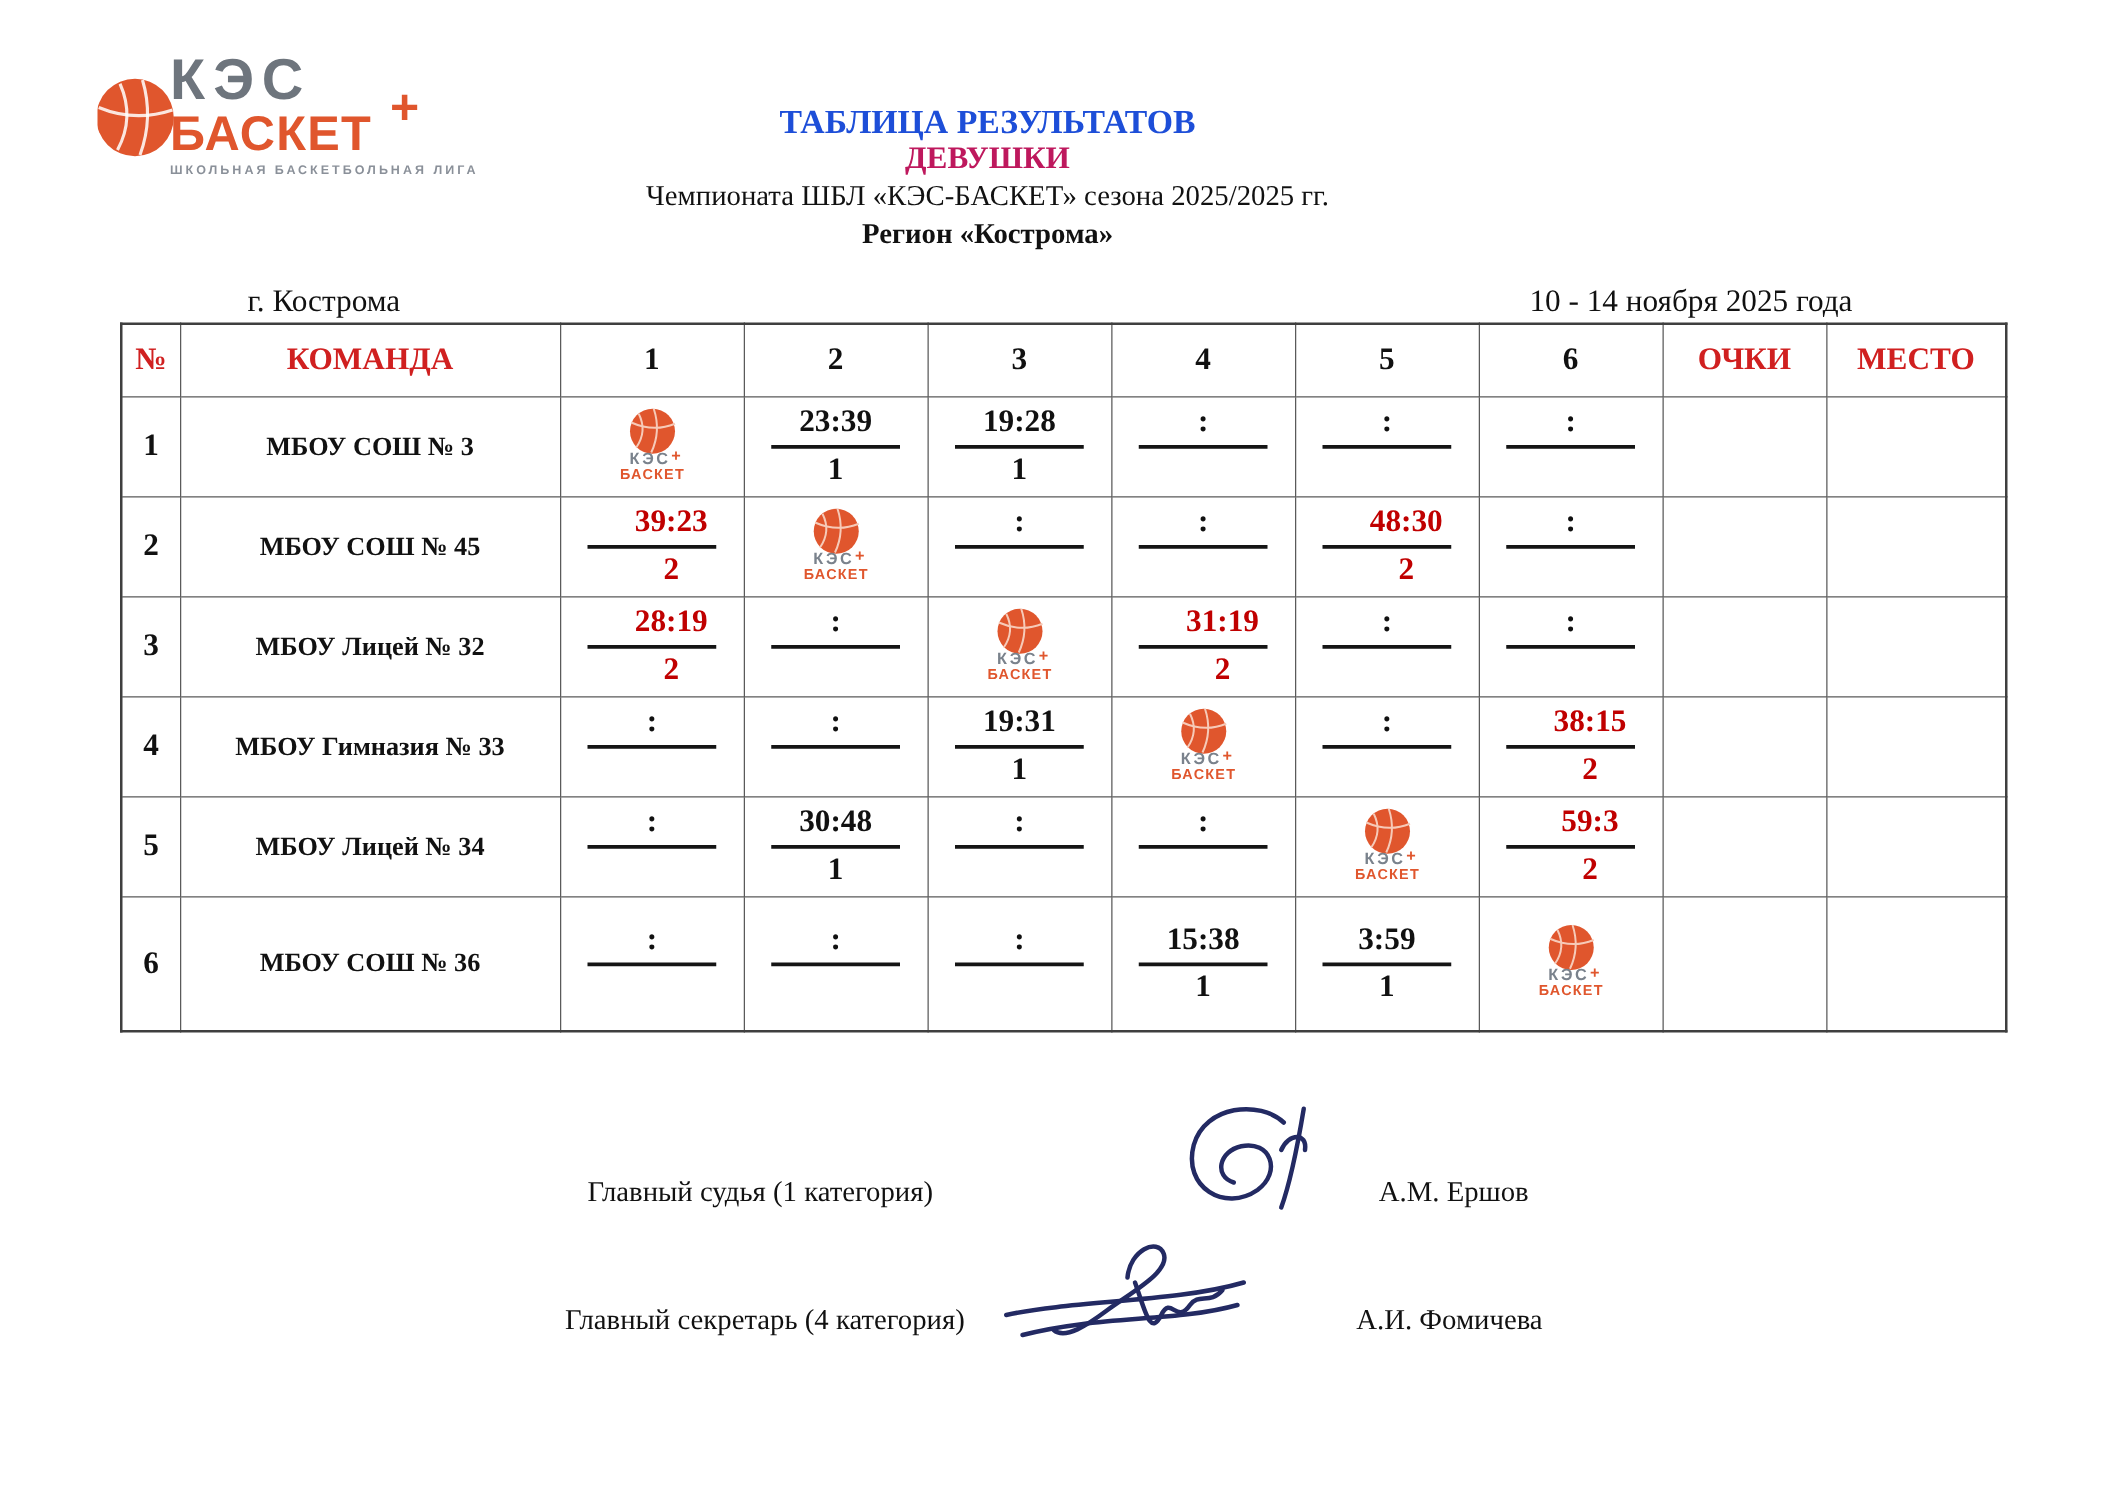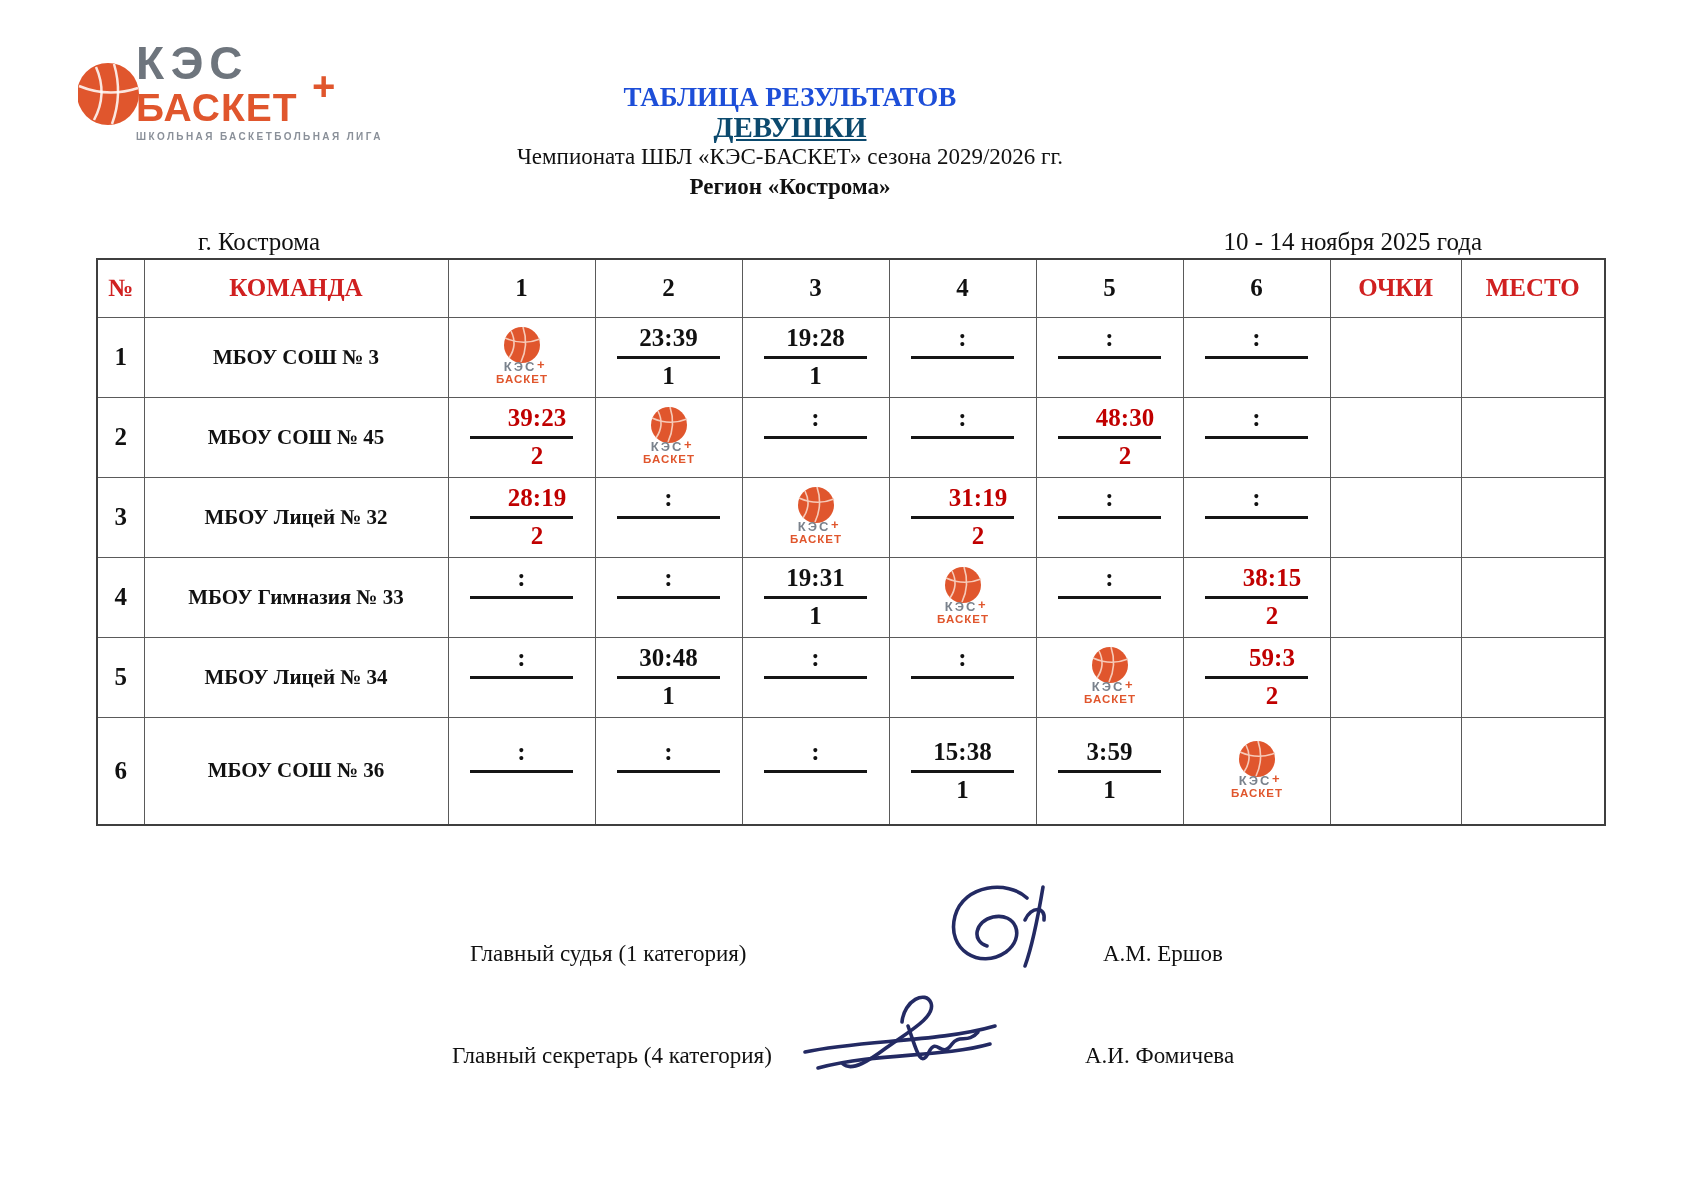--- a/index.html
+++ b/index.html
@@ -11,21 +11,21 @@
   .logo{position:absolute;left:78px;top:40px;width:250px;height:105px;}
   .logo-ball{position:absolute;left:0;top:10px;}
   .logo-text{position:absolute;left:58px;top:0;font-family:"Liberation Sans",sans-serif;font-weight:bold;line-height:1;}
   .logo-kes{font-size:46px;color:#6e757d;letter-spacing:6px;}
   .logo-plus{position:absolute;left:176px;top:26px;color:#e0562d;font-size:40px;}
   .logo-basket{font-size:39px;color:#e0562d;letter-spacing:1px;margin-top:2px;}
   .logo-tagline{font-size:10px;color:#8a9099;letter-spacing:2.4px;margin-top:5px;white-space:nowrap;text-align:right;}
   
   .doc-header{position:absolute;top:82px;left:70px;right:190px;text-align:center;}
   .t-main{font-size:27px;font-weight:bold;color:#1d4ed8;line-height:30px;}
-  .t-cat{font-size:29px;font-weight:bold;color:#0c4a6e;line-height:30px;text-decoration:underline;}
+  .t-cat{font-size:25px;font-weight:bold;color:#be185d;line-height:30px;}
   .t-sub{font-size:23px;line-height:30px;}
   .t-region{font-size:23px;font-weight:bold;line-height:30px;}
   .t-venue{font-size:24px;font-weight:bold;line-height:30px;}
   .city-date{position:absolute;left:96px;top:228px;width:1508px;font-size:25px;}
   .city{position:absolute;left:102px;top:0;}
   .dates{position:absolute;right:122px;top:0;}
   
   table.results{position:absolute;left:96px;top:258px;border-collapse:collapse;table-layout:fixed;
     border:2.5px solid #3f3f3f;}
   table.results th, table.results td{border:1.6px solid #5a5a5a;padding:0;text-align:center;vertical-align:middle;}
@@ -67,21 +67,21 @@
     <div class="logo-kes">КЭС</div>
     <div class="logo-plus">+</div>
     <div class="logo-basket">БАСКЕТ</div>
     <div class="logo-tagline">ШКОЛЬНАЯ БАСКЕТБОЛЬНАЯ ЛИГА</div>
   </div>
 </div>
 
 <div class="doc-header">
   <div class="t-main">ТАБЛИЦА РЕЗУЛЬТАТОВ</div>
   <div class="t-cat">ДЕВУШКИ</div>
-  <div class="t-sub">Чемпионата ШБЛ «КЭС-БАСКЕТ» сезона 2029/2026 гг.</div>
+  <div class="t-sub">Чемпионата ШБЛ «КЭС-БАСКЕТ» сезона 2025/2025 гг.</div>
   <div class="t-region">Регион «Кострома»</div>
 </div>
 
 <div class="city-date">
   <span class="city">г. Кострома</span>
   <span class="dates">10 - 14 ноября 2025 года</span>
 </div>
 
 <table class="results">
   <colgroup>

